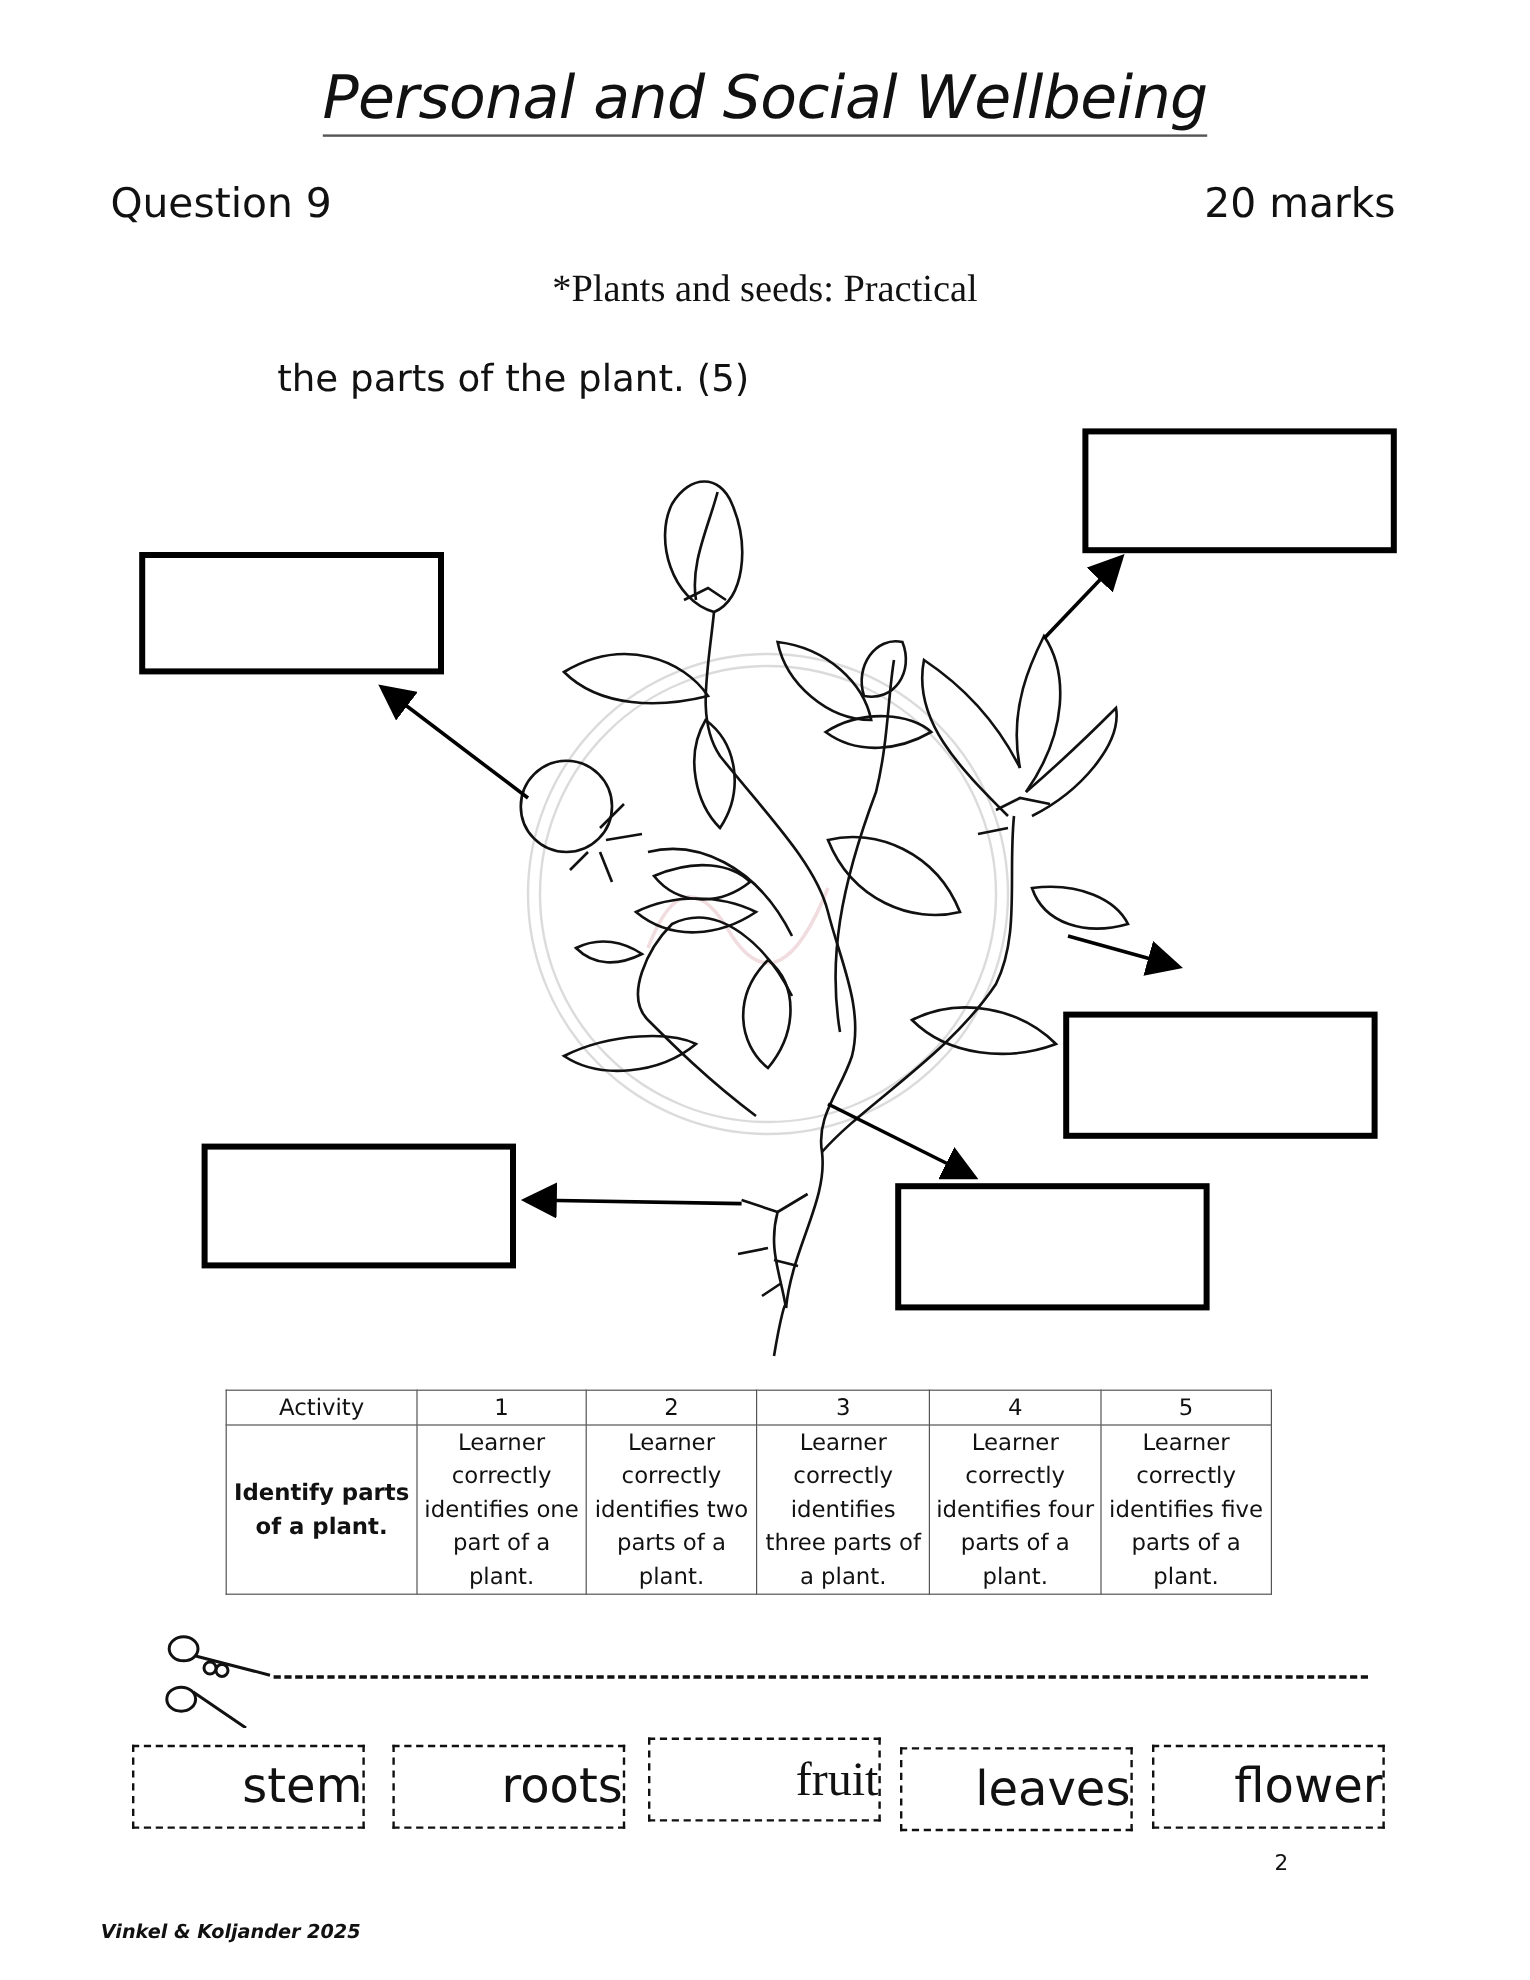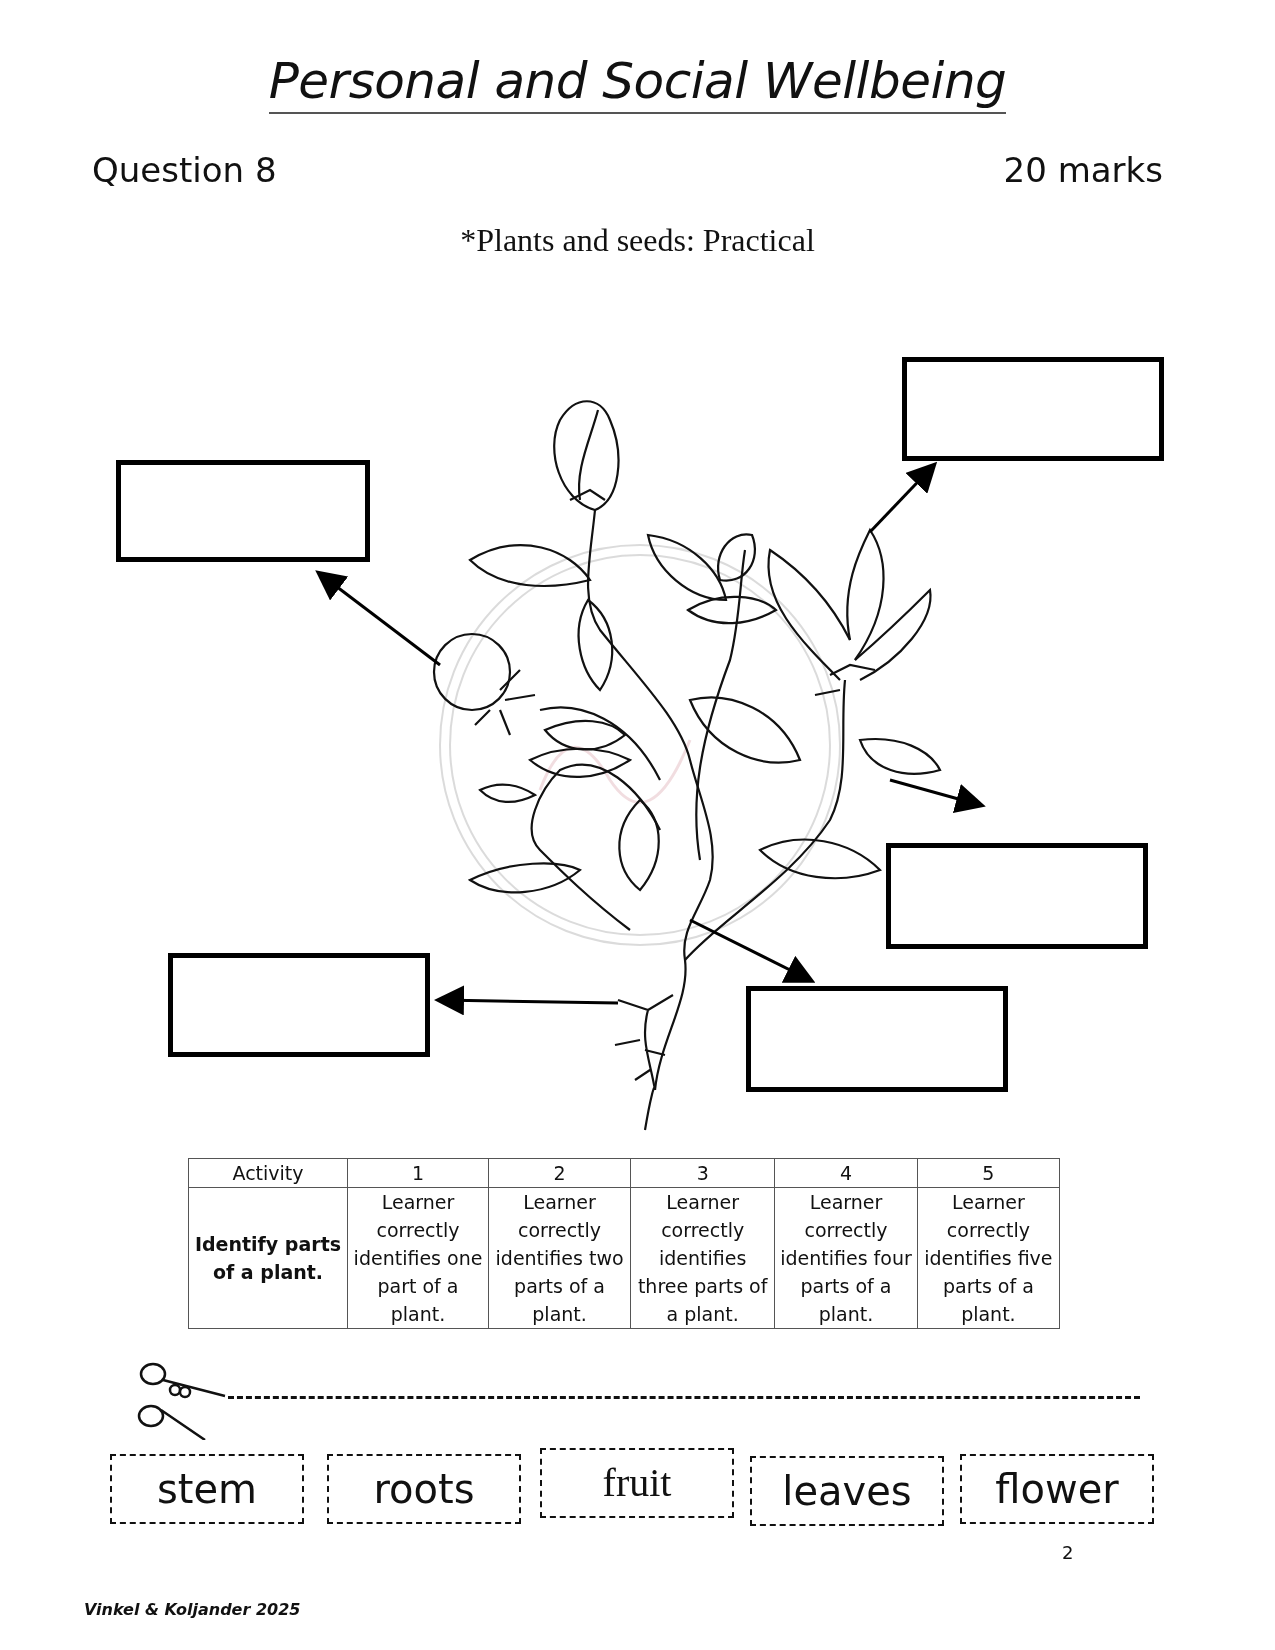--- a/index.html
+++ b/index.html
@@ -11,32 +11,33 @@
   .marks{top:150px;right:112px;font-size:34px;}
   .sub{top:222px;left:0;width:1275px;text-align:center;font-size:32px;font-family:Liberation Serif, serif;}
   .instr{top:290px;left:195px;font-size:31px;line-height:52px;width:880px;}
   .instr .l2{padding-left:36px;}
   .label-box{border:5px solid #000;background:#fff;}
   table.rubric{position:absolute;left:188px;top:1158px;width:872px;border-collapse:collapse;font-size:19px;text-align:center;}
   table.rubric td,table.rubric th{border:1.5px solid #555;padding:0 4px;font-weight:normal;line-height:28px;}
   table.rubric .hd{font-size:19px;}
   table.rubric .rowlabel{font-weight:bold;}
   .cutline{left:228px;top:1396px;width:912px;border-top:3px dashed #111;}
-  .word{border:2.5px dashed #111;font-size:40px;text-align:center;line-height:66px;height:66px;}
+  .word{border:2.5px dashed #111;font-size:40px;text-align:right;line-height:66px;height:66px;}
   .pagenum{top:1542px;left:1062px;font-size:18px;}
   .footer{top:1600px;left:84px;font-size:16px;font-style:italic;font-weight:bold;}
 </style>
 </head>
 <body>
 
 <div class="abs title"><span>Personal and Social Wellbeing</span></div>
-<div class="abs q">Question 8</div>
+<div class="abs q">Question 9</div>
 <div class="abs marks">20 marks</div>
 <div class="abs sub">*Plants and seeds: Practical</div>
 <div class="abs instr">
+  <div class="l2">the parts of the plant. (5)</div>
 </div>
 
 <div class="abs label-box" style="left:116px;top:460px;width:244px;height:92px;"></div>
 <div class="abs label-box" style="left:902px;top:357px;width:252px;height:94px;"></div>
 <div class="abs label-box" style="left:886px;top:843px;width:252px;height:96px;"></div>
 <div class="abs label-box" style="left:168px;top:953px;width:252px;height:94px;"></div>
 <div class="abs label-box" style="left:746px;top:986px;width:252px;height:96px;"></div>
 
 <svg class="abs" style="left:0;top:0;" width="1275" height="1650" viewBox="0 0 1275 1650">
   <defs>

